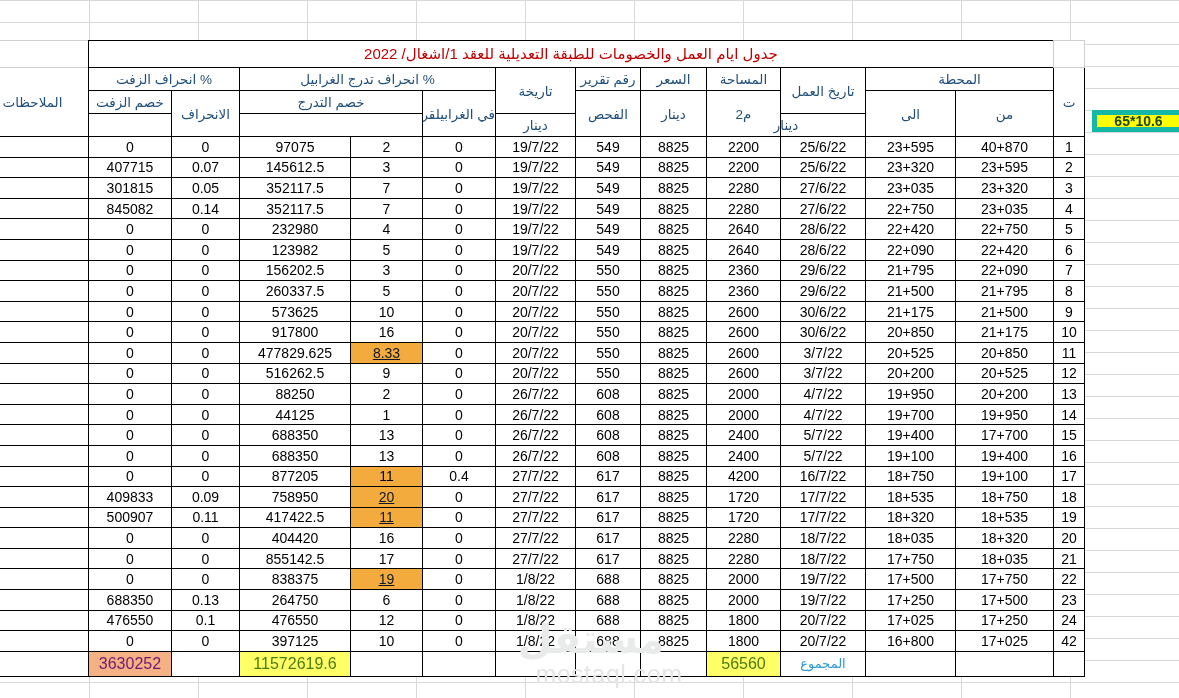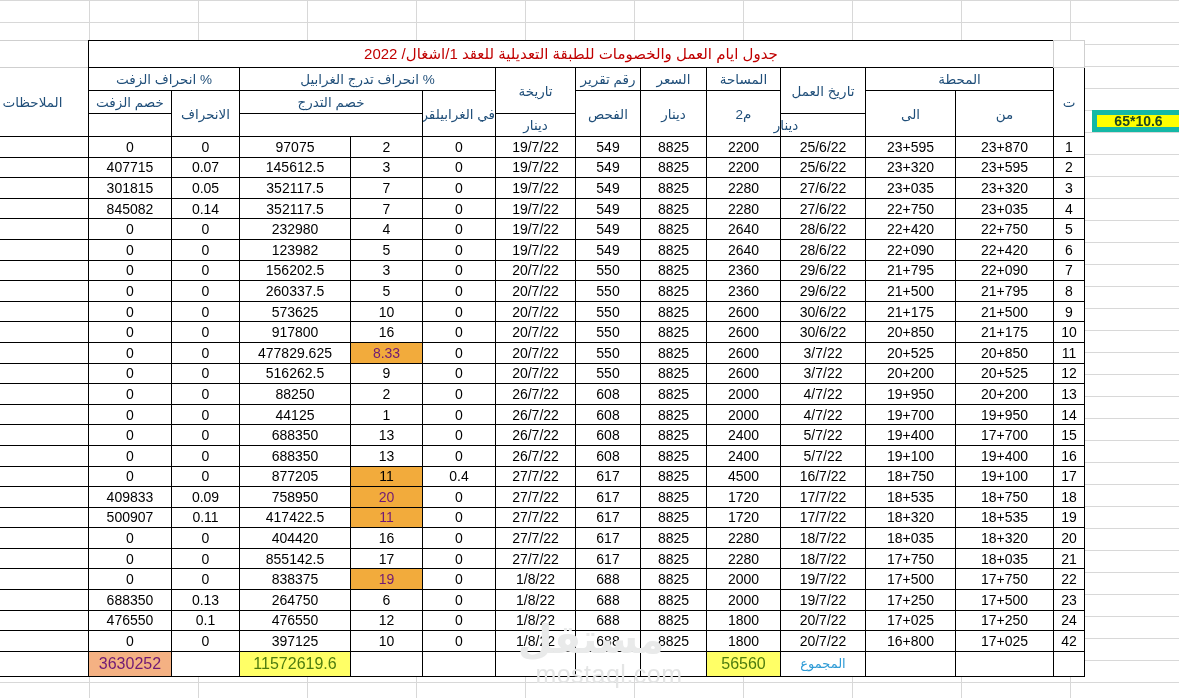--- a/index.html
+++ b/index.html
@@ -82,21 +82,21 @@
 
   
   .cell {
     height: 19.6px;
     font-size: 14px;
     color: #000000;
     font-family: "Liberation Sans", "DejaVu Sans", sans-serif;
   }
 
   .hl-orange { background: #f2ab3c !important; }
-  .hl-orange-red { background: #f2ab3c !important; color: #701a75; }
+  .hl-orange-red { background: #f2ab3c !important; color: #0f172a; text-decoration: underline; }
   .hl-orange-total { background: #f4b183 !important; color: #701a75; font-weight: bold; }
   .hl-yellow-total { background: #ffff66 !important; color: #4d7c0f; font-weight: bold; }
 
   .total-label {
     color: #2e9bd6;
     font-size: 13px;
     font-weight: normal;
   }
   .total-row td { height: 24px; }
 
@@ -207,21 +207,21 @@
 
     <tr>
       <td class="hdr" colspan="2">دينار</td>
       <td class="hdr">دينار</td>
     </tr>
 
     </tbody>
       <tbody id="data-body">
         <tr>
           <td class="cell">1</td>
-          <td class="cell">23+870</td>
+          <td class="cell">40+870</td>
           <td class="cell">23+595</td>
           <td class="cell">25/6/22</td>
           <td class="cell">2200</td>
           <td class="cell">8825</td>
           <td class="cell">549</td>
           <td class="cell">19/7/22</td>
           <td class="cell">0</td>
           <td class="cell">2</td>
           <td class="cell">97075</td>
           <td class="cell">0</td>
@@ -466,21 +466,21 @@
           <td class="cell">688350</td>
           <td class="cell">0</td>
           <td class="cell">0</td>
           <td class="cell"></td>
         </tr>
         <tr>
           <td class="cell">17</td>
           <td class="cell">19+100</td>
           <td class="cell">18+750</td>
           <td class="cell">16/7/22</td>
-          <td class="cell">4500</td>
+          <td class="cell">4200</td>
           <td class="cell">8825</td>
           <td class="cell">617</td>
           <td class="cell">27/7/22</td>
           <td class="cell">0.4</td>
           <td class="cell hl-orange">11</td>
           <td class="cell">877205</td>
           <td class="cell">0</td>
           <td class="cell">0</td>
           <td class="cell"></td>
         </tr>

